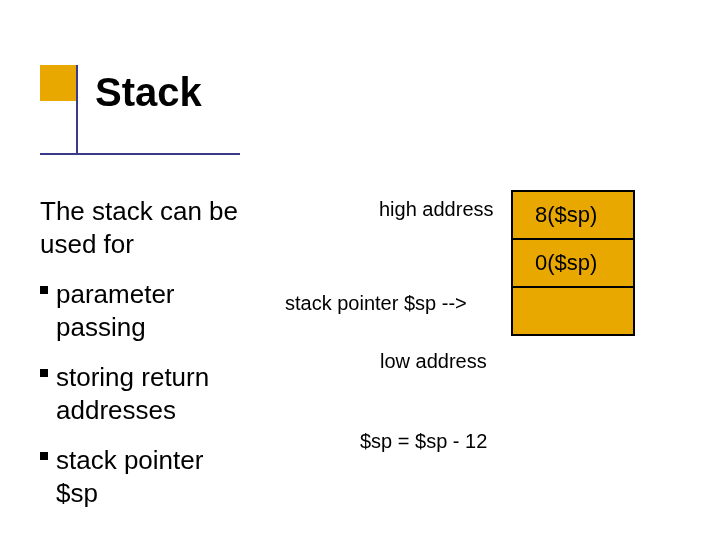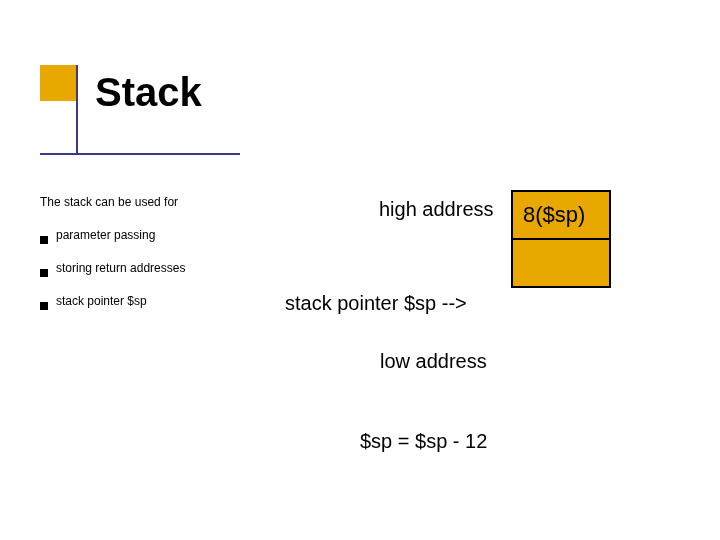--- a/index.html
+++ b/index.html
@@ -61,21 +61,21 @@
     position: absolute;
     top: 195px;
     left: 40px;
     width: 640px;
   }
   .left-col {
     position: absolute;
     top: 0;
     left: 0;
     width: 210px;
-    font-size: 12px;
+    font-size: 26px;
     color: #000;
     line-height: 1.25;
   }
   .intro {
     margin-bottom: 18px;
   }
   .bullet-item {
     margin-bottom: 18px;
     padding-left: 16px;
     position: relative;
@@ -127,21 +127,21 @@
     top: 0;
     left: 246px;
     border-collapse: collapse;
   }
   .stack-table td {
     border: 2px solid #000;
     width: 76px;
     height: 46px;
     background: #e8a800;
     font-size: 22px;
-    padding: 0 10px;
+    padding: 0 22px;
     vertical-align: middle;
     text-align: left;
   }
 </style>
 </head>
 <body>
 
 <div class="title-wrap">
   <div class="title-decoration">
     <div class="gold"></div>
@@ -165,19 +165,22 @@
     <div class="label-sp">stack pointer $sp --&gt;</div>
     <div class="label-low">low address</div>
     <div class="label-eq">$sp = $sp - 12</div>
 
     <table class="stack-table">
       <tbody>
           <tr>
             <td>8($sp)</td>
           </tr>
       <tr>
+            <td>0($sp)</td>
+          </tr>
+      <tr>
             <td></td>
           </tr>
     </tbody>
       </table>
   </div>
 
 </div>
 
 </body></html>

